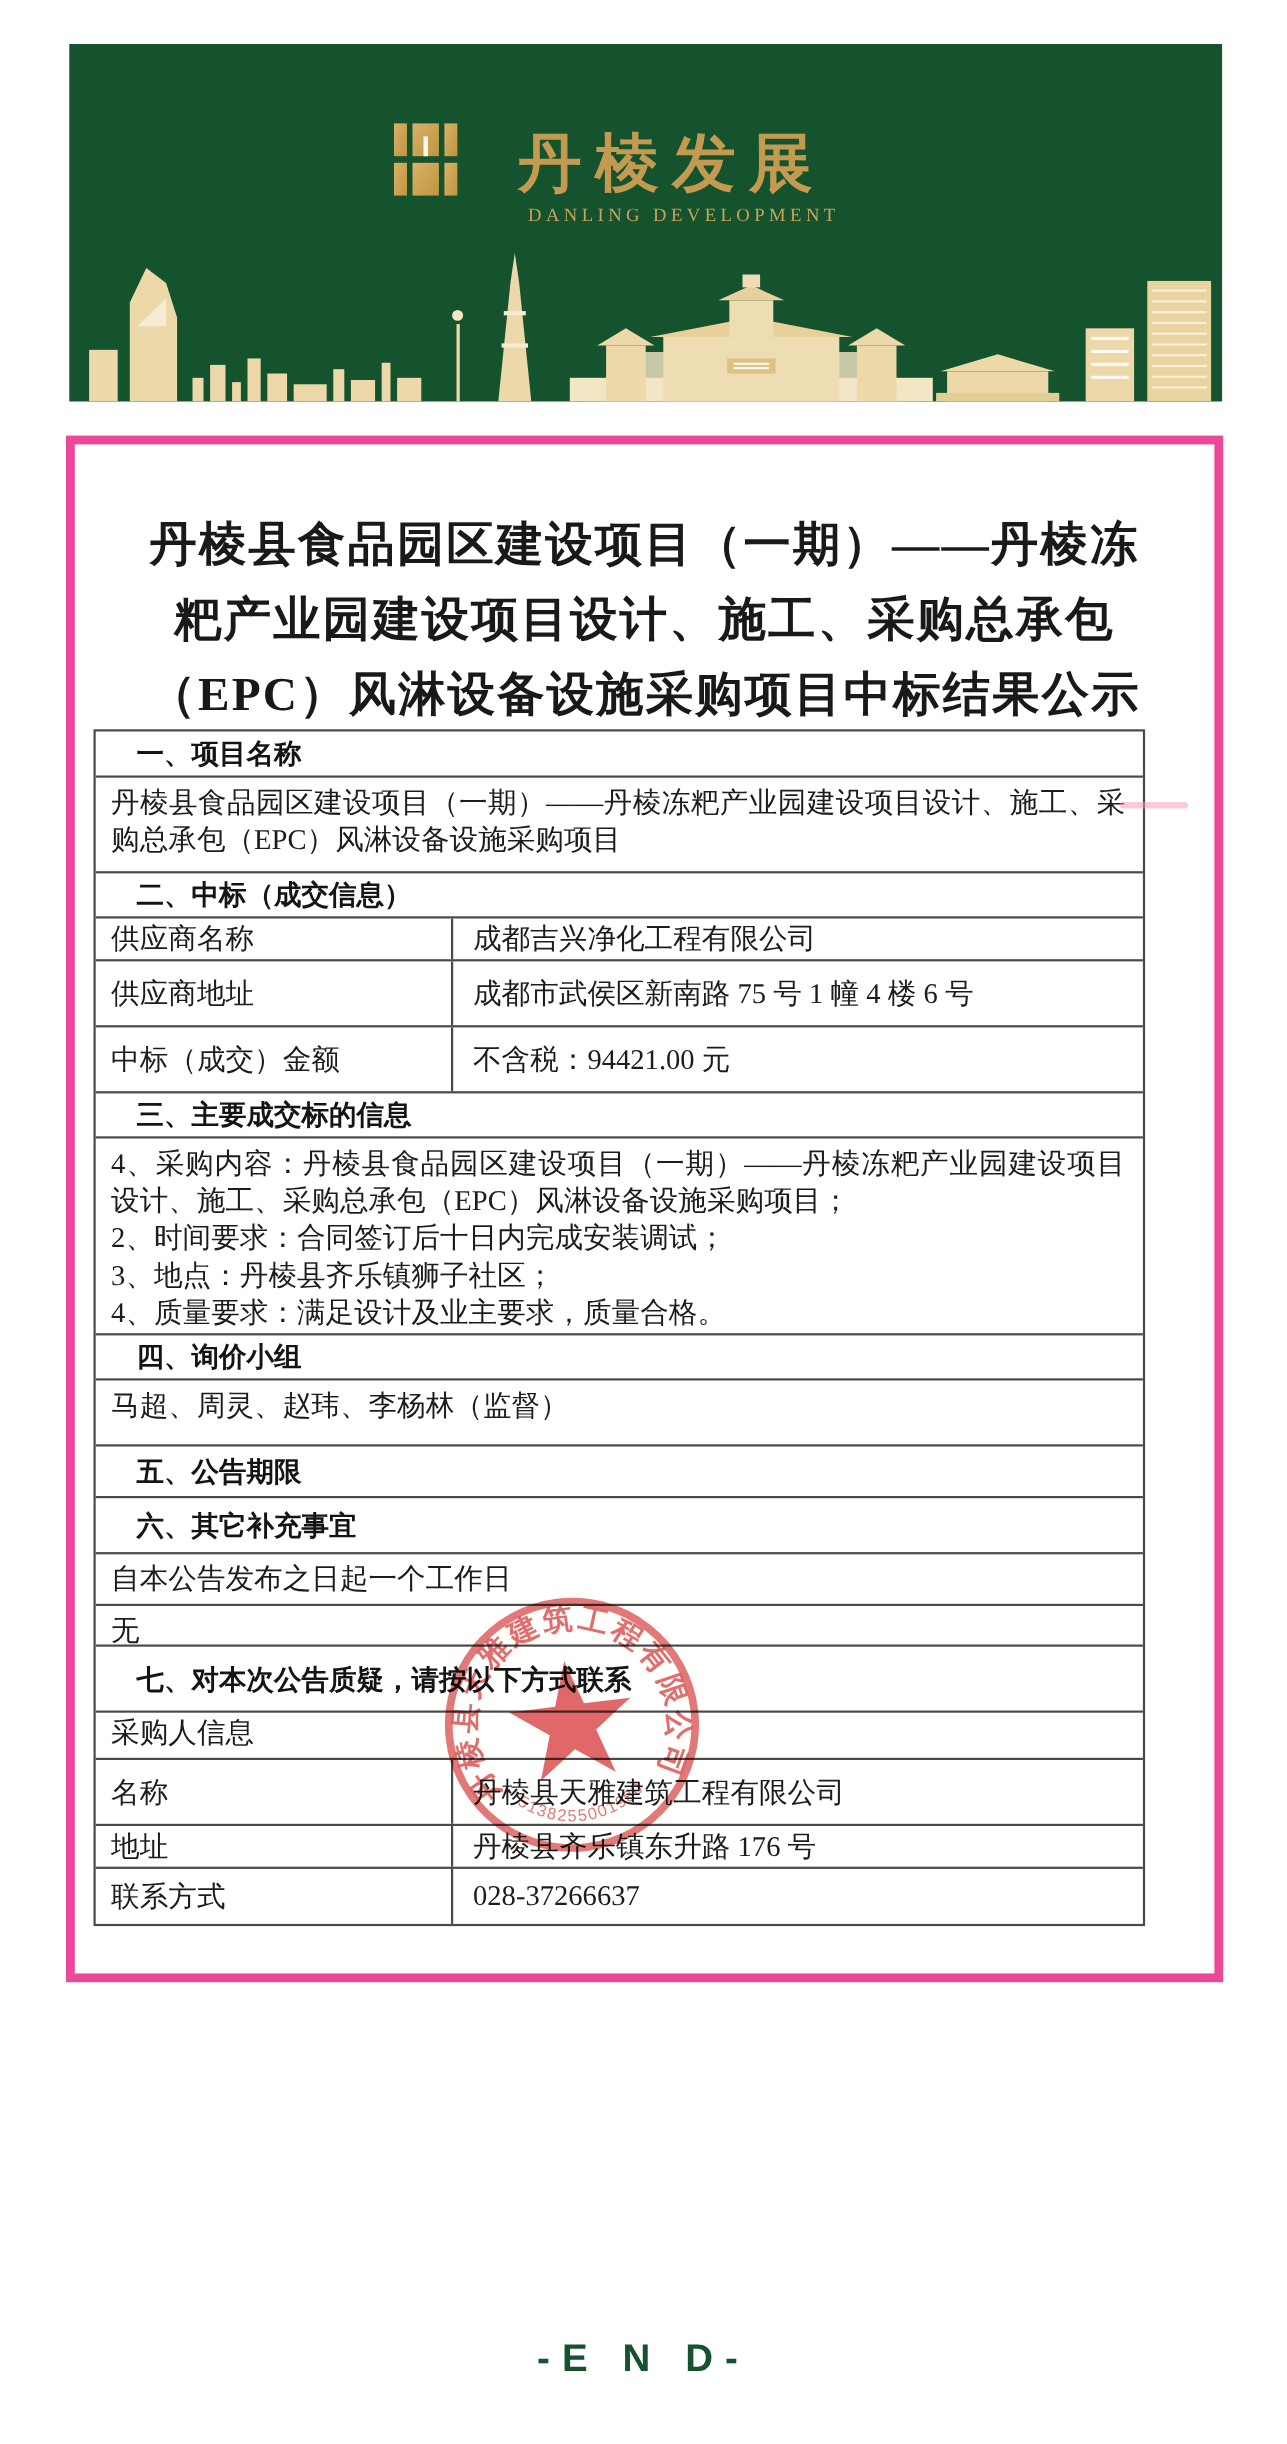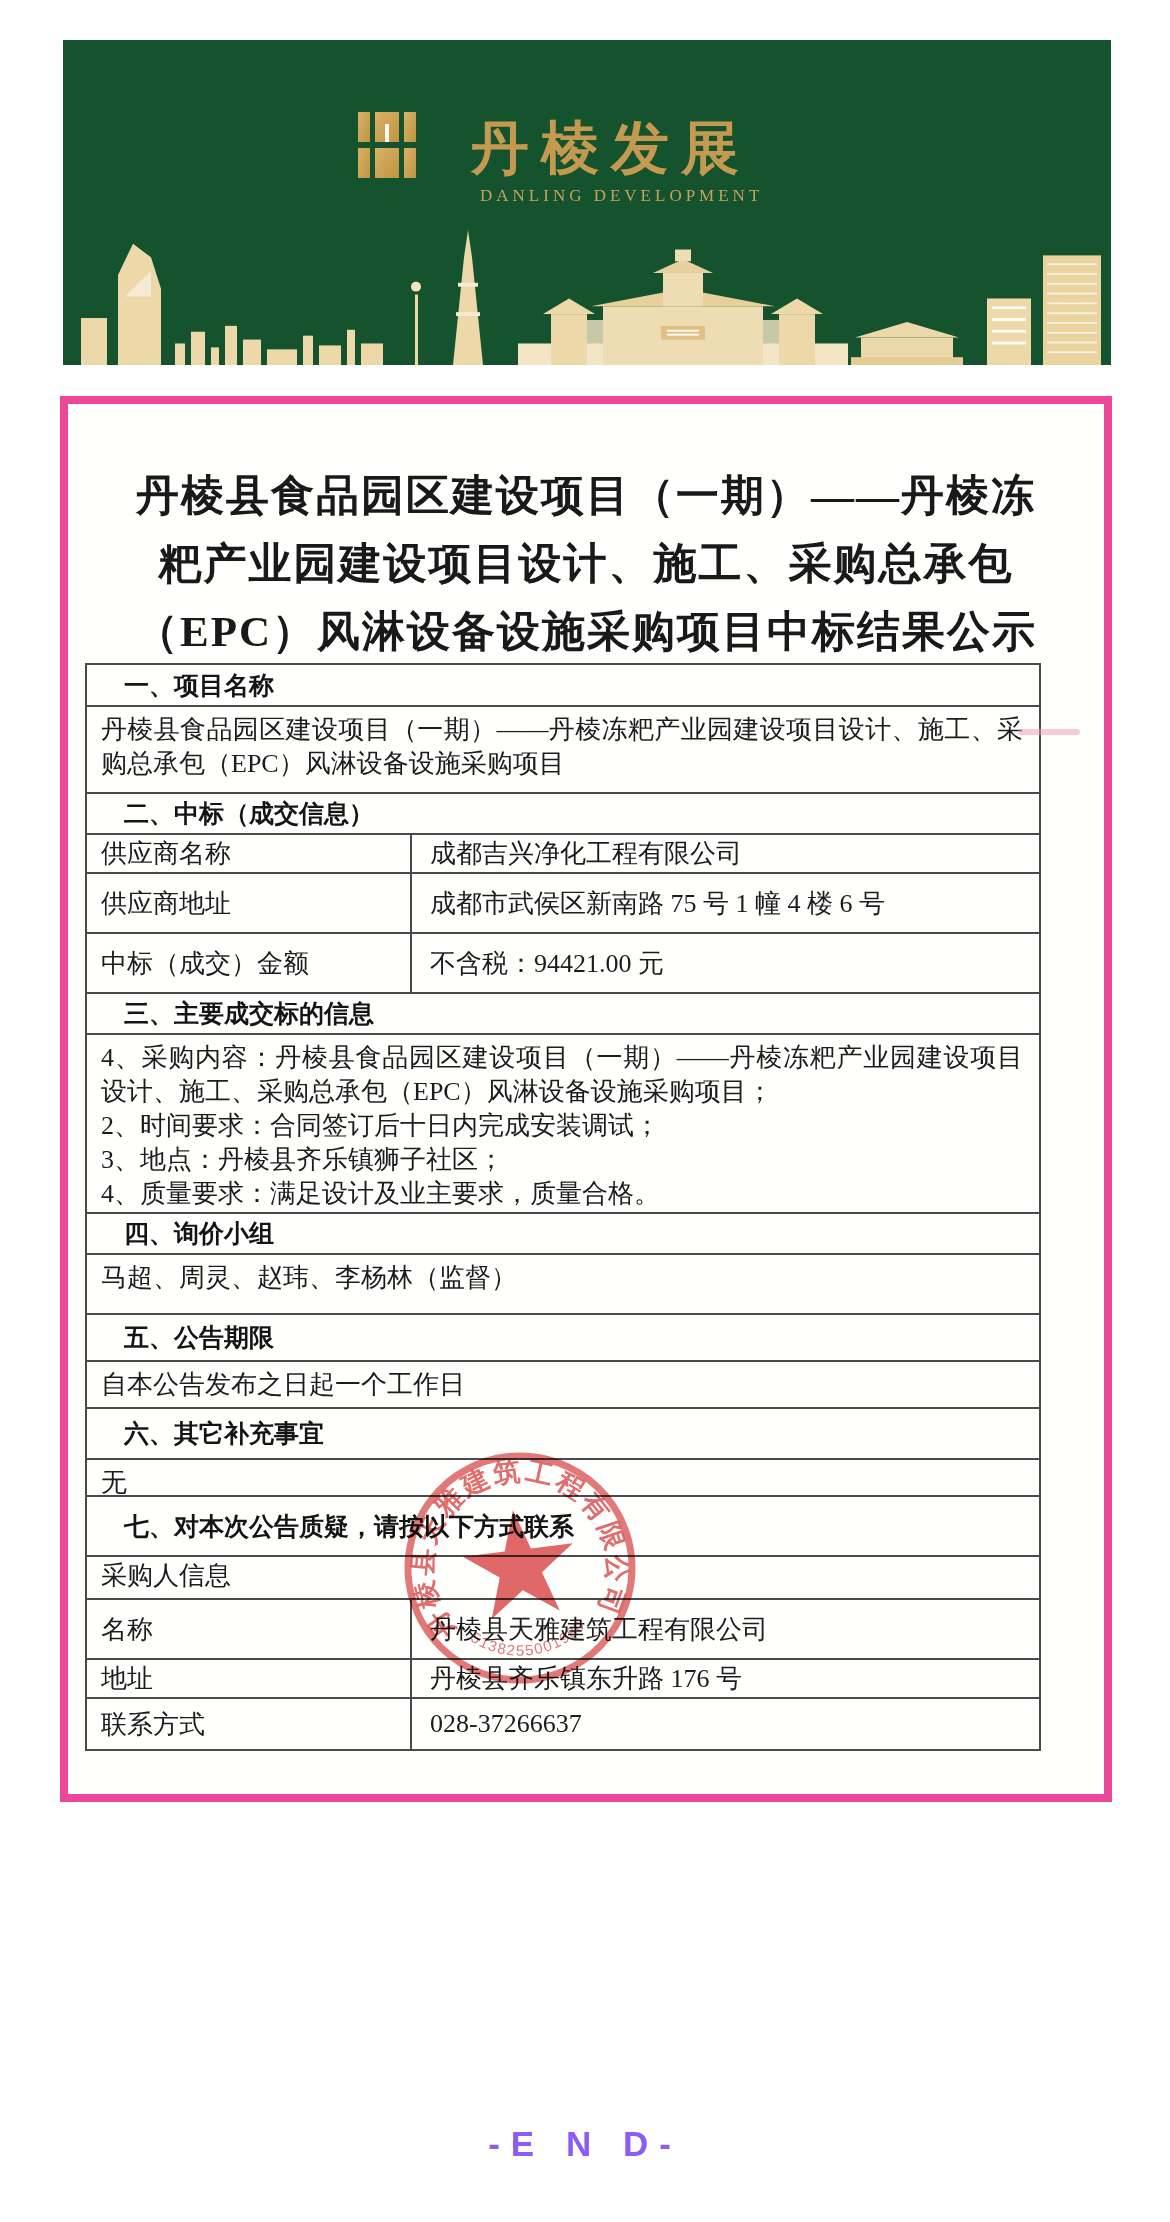--- a/index.html
+++ b/index.html
@@ -42,21 +42,21 @@
   .seal{position:absolute;left:322px;top:1034px;width:260px;height:260px;
         mix-blend-mode:multiply;opacity:.88;transform:rotate(-7deg);}
 
   
   .artifact{position:absolute;left:950px;top:325px;width:62px;height:6px;border-radius:3px;
             background:rgba(243,150,175,.5);}
 
   
   .end-label{position:absolute;left:0;top:2124px;width:100%;text-align:center;
              font-family:"Liberation Sans","DejaVu Sans",sans-serif;font-weight:700;
-             font-size:35px;letter-spacing:11px;color:#8b5cf6;}
+             font-size:35px;letter-spacing:11px;color:#14532d;}
 </style>
 </head>
 <body>
 
 <div class="page">
 
   <div class="banner">
 
     <svg class="logo-mark" viewBox="0 0 58 66" xmlns="http://www.w3.org/2000/svg">
       <defs>
@@ -188,26 +188,26 @@
       <div class="t-row h-41">
         <div class="sec-head">四、询价小组</div>
       </div>
       <div class="t-row h-45">
         <div class="blk">马超、周灵、赵玮、李杨林（监督）</div>
       </div>
 
       <div class="t-row h-47">
         <div class="sec-head">五、公告期限</div>
       </div>
+      <div class="t-row h-51">
+        <div class="sec-head">六、其它补充事宜</div>
+      </div>
+
       <div class="t-row h-47">
         <div class="blk">自本公告发布之日起一个工作日</div>
-      </div>
-
-      <div class="t-row h-51">
-        <div class="sec-head">六、其它补充事宜</div>
       </div>
       <div class="t-row h-37">
         <div class="blk">无</div>
       </div>
 
       <div class="t-row h-45">
         <div class="sec-head">七、对本次公告质疑，请按以下方式联系</div>
       </div>
       <div class="t-row h-43">
         <div class="blk" style="display:flex;align-items:center;padding-top:0;">采购人信息</div>

